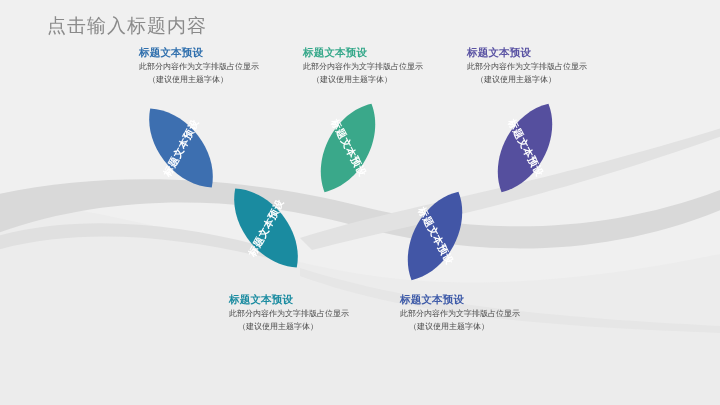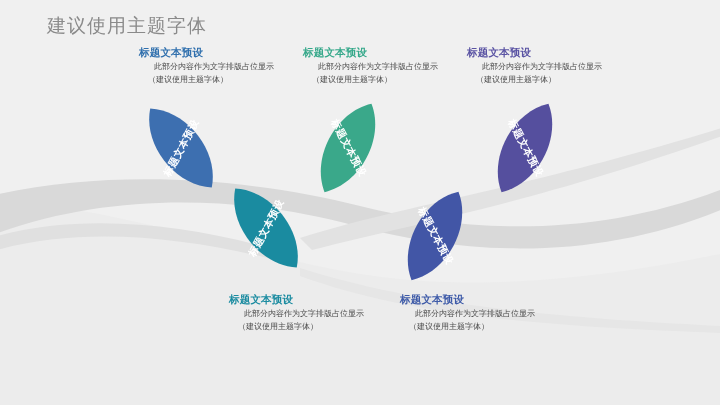--- a/index.html
+++ b/index.html
@@ -27,21 +27,20 @@
 
   
   .callout{position:absolute;width:150px;}
   .callout .co-title{
     font-size:10.5px;font-weight:bold;line-height:14px;
     margin:0 0 3px 0;letter-spacing:.2px;
   }
   .callout .co-body{
     font-size:8px;line-height:10.5px;color:#4a4a4a;
     margin:0;
-    text-align:center;
   }
   .callout .co-note{
     font-size:8px;line-height:11px;color:#4a4a4a;
     margin:1px 0 0 9px;
   }
 
   #callout-1{left:139px;top:45px;}
   #callout-2{left:303px;top:45px;}
   #callout-3{left:467px;top:45px;}
   #callout-4{left:229px;top:292px;}
@@ -78,21 +77,21 @@
 
     <path d="M 300 238 C 400 206 520 190 722 128
              L 722 136 C 530 204 420 222 312 250 Z" fill="#e2e2e2"></path>
 
     <path d="M 300 268 C 400 300 520 316 722 326
              L 722 333 C 520 326 400 312 300 276 Z" fill="#e6e6e6"></path>
 
     <path d="M -10 238 C 80 212 180 224 270 248 L 268 258 C 176 236 76 226 -10 252 Z" fill="#e0e0e0"></path>
   </svg>
 
-  <div class="slide-title">建议使用主题字体</div>
+  <div class="slide-title">点击输入标题内容</div>
 
   <div class="leaf-wrap" id="leaf-1">
     <svg viewBox="0 0 76 96" width="76" height="96">
       <g transform="rotate(-38 38 48)">
         <path d="M38 -2 C 66 22 66 74 38 98 C 10 74 10 22 38 -2 Z" fill="#3d6fb0"></path>
       </g>
     </svg>
     <div class="leaf-label">
       <span style="transform:rotate(-62deg);display:inline-block;">标题文本预设</span>
     </div>

